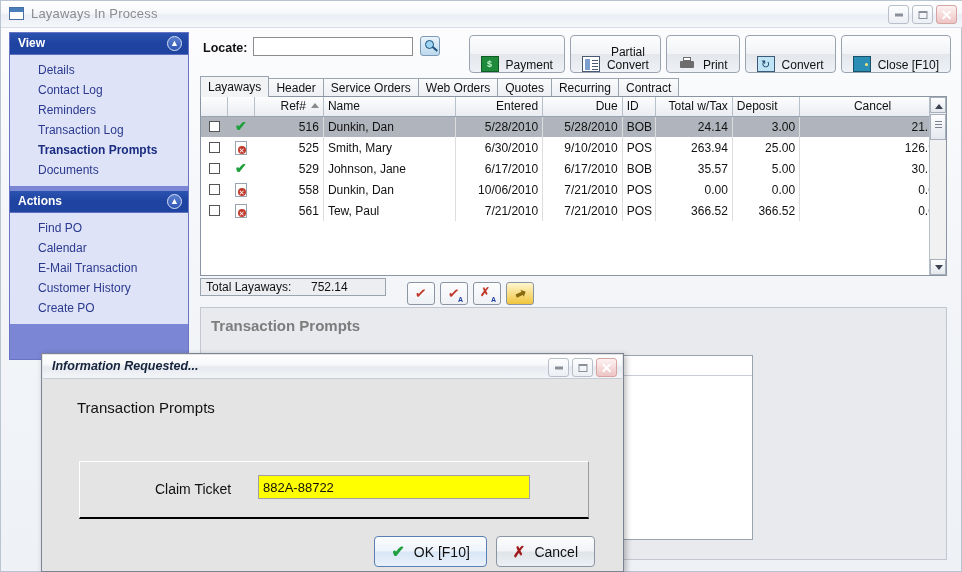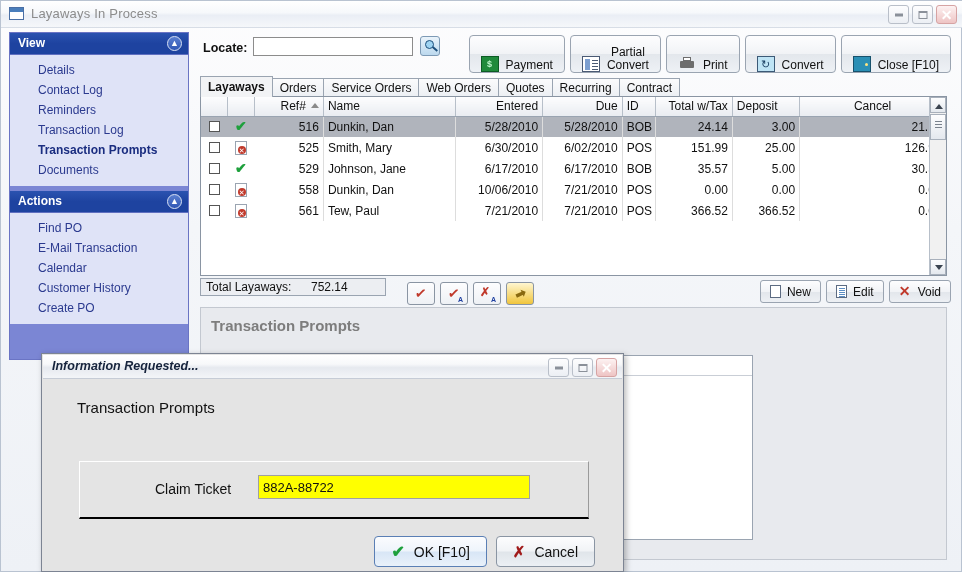--- a/index.html
+++ b/index.html
@@ -119,21 +119,21 @@
   .ti.door:after{content:"";position:absolute;right:2px;top:6px;width:3px;height:3px;background:#ffe680;border-radius:50%;}
 
   
   .tabs{position:absolute;left:6px;top:44px;display:flex;align-items:flex-end;}
   .tab{
     height:19px;padding:0 7px;border:1px solid #9aa4b1;border-bottom:none;
     background:linear-gradient(to bottom,#fbfbfc,#eceff3);
     font-size:12px;color:#111;line-height:18px;cursor:pointer;box-sizing:border-box;
     margin-right:-1px;
   }
-  .tab.active{font-weight:bold;background:#f2f3f5;border-color:#9aa4b1;height:21px;line-height:20px;position:relative;z-index:2;text-align:center;}
+  .tab.active{font-weight:normal;background:#f2f3f5;border-color:#9aa4b1;height:21px;line-height:20px;position:relative;z-index:2;text-align:center;}
 
   
   .grid-wrap{
     position:absolute;left:6px;top:64px;width:747px;height:180px;
     border:1px solid #8a95a3;background:#fff;box-sizing:border-box;
   }
   table.grid{border-collapse:collapse;width:100%;table-layout:fixed;}
   table.grid th{
     height:19px;background:linear-gradient(to bottom,#fdfdfe,#e9ecf1);
     border-right:1px solid #b7bfc9;border-bottom:1px solid #9aa4b1;
@@ -294,22 +294,22 @@
 
       <div class="panel-gap"></div>
 
       <div class="panel">
         <div class="panel-head">
           <span class="ttl">Actions</span>
           <span class="chev">▲</span>
         </div>
         <div class="panel-body actions">
           <div class="side-item">Find PO</div>
+          <div class="side-item">Calendar</div>
           <div class="side-item">E-Mail Transaction</div>
-          <div class="side-item">Calendar</div>
           <div class="side-item">Customer History</div>
           <div class="side-item">Create PO</div>
         </div>
       </div>
 
     </div>
 
     <div class="content">
 
       <div class="locate-row">
@@ -342,21 +342,21 @@
           </div>
           <div class="tbtn">
             <span class="ti door"></span>
             <span class="lbl">Close [F10]</span>
           </div>
         </div>
       </div>
 
       <div class="tabs">
         <div class="tab active">Layaways</div>
-        <div class="tab">Orders</div>
+        <div class="tab">Header</div>
         <div class="tab">Service Orders</div>
         <div class="tab">Web Orders</div>
         <div class="tab">Quotes</div>
         <div class="tab">Recurring</div>
         <div class="tab">Contract</div>
       </div>
 
       <div class="grid-wrap">
         <table class="grid">
           <colgroup>
@@ -397,23 +397,23 @@
               <td>24.14</td>
               <td>3.00</td>
               <td class="nb">21.14</td>
             </tr>
             <tr class="row">
               <td class="c"><span class="cbx"></span></td>
               <td class="c"><span class="doc-x"></span></td>
               <td>525</td>
               <td class="l">Smith, Mary</td>
               <td>6/30/2010</td>
-              <td>6/02/2010</td>
+              <td>9/10/2010</td>
               <td class="l">POS</td>
-              <td>151.99</td>
+              <td>263.94</td>
               <td>25.00</td>
               <td class="nb">126.99</td>
             </tr>
             <tr class="row">
               <td class="c"><span class="cbx"></span></td>
               <td class="c"><span class="stat-ok">✔</span></td>
               <td>529</td>
               <td class="l">Johnson, Jane</td>
               <td>6/17/2010</td>
               <td>6/17/2010</td>
@@ -471,34 +471,20 @@
           </div>
         <div class="sbtn">
             <span class="xx">✗</span>
             <span class="sub">A</span>
           </div>
         <div class="sbtn gold">
             <span class="arr">➡</span>
           </div>
       </div>
 
-      <div class="rbtns">
-        <div class="rbtn">
-          <span class="pgico"></span>
-          <span>New</span>
-        </div>
-        <div class="rbtn">
-          <span class="pgico lines"></span>
-          <span>Edit</span>
-        </div>
-        <div class="rbtn">
-          <span class="voidico"></span>
-          <span>Void</span>
-        </div>
-      </div>
 
       <div class="prompts">
         <div class="prompts-ttl">Transaction Prompts</div>
         <div class="prompts-grid">
           <div class="pg-row">
             <div class="pg-c1">Claim Ticket</div>
             <div class="pg-c2">882A-88722</div>
           </div>
         </div>
 

